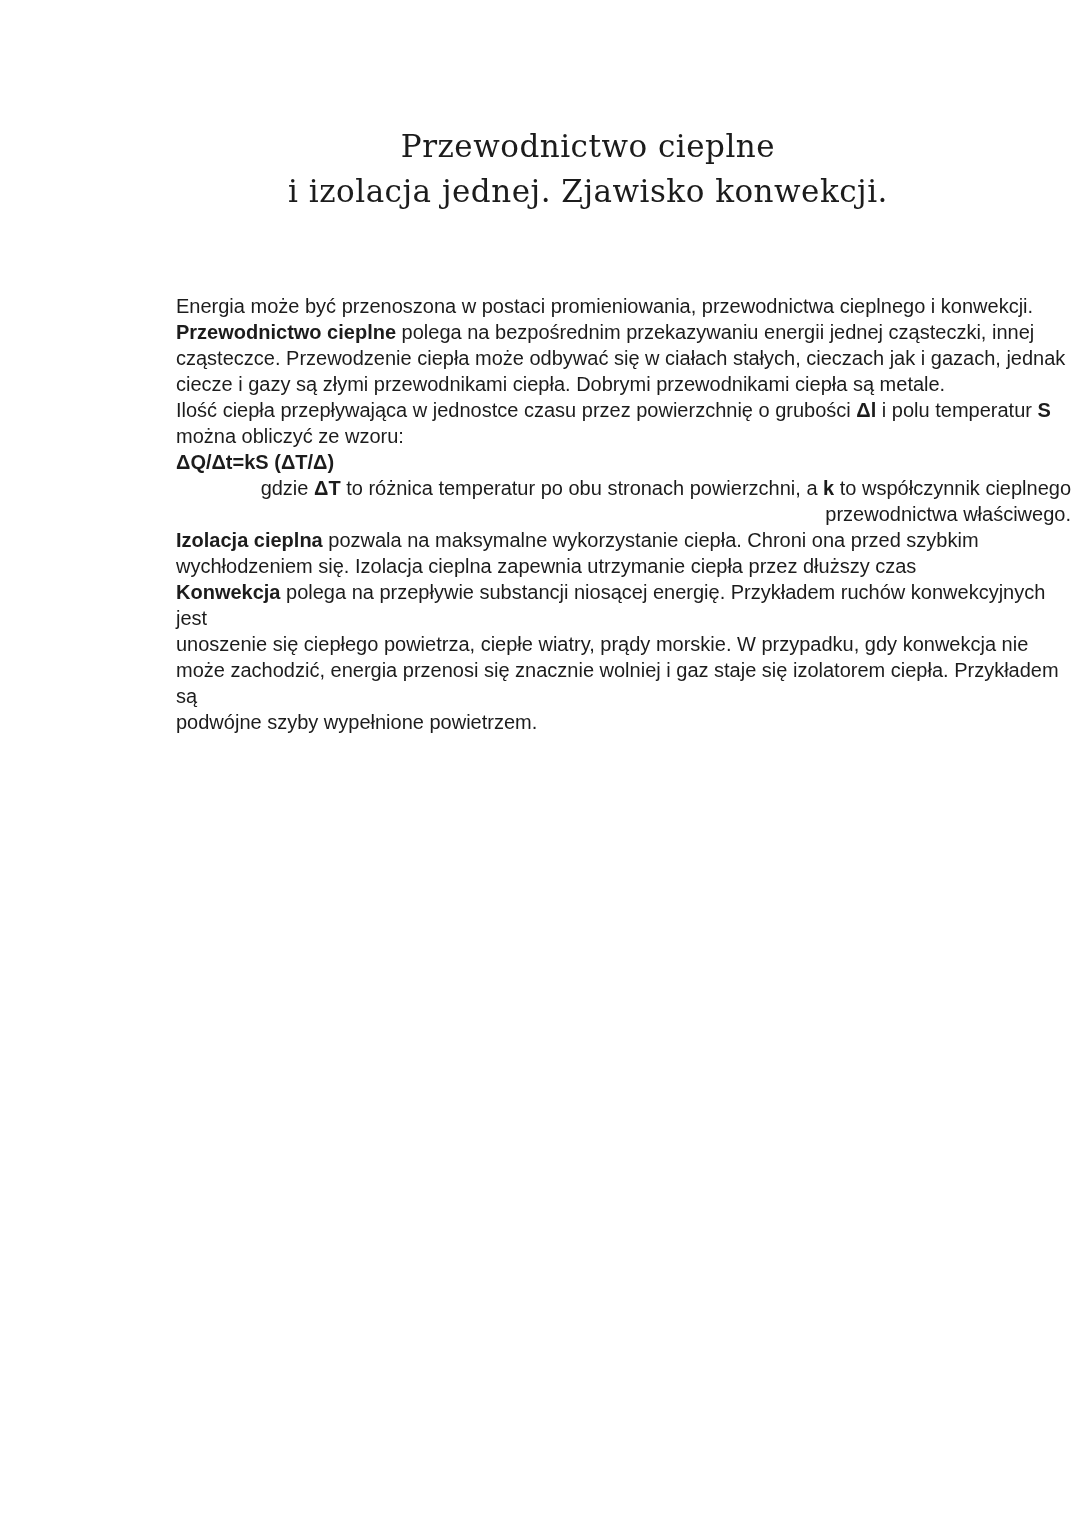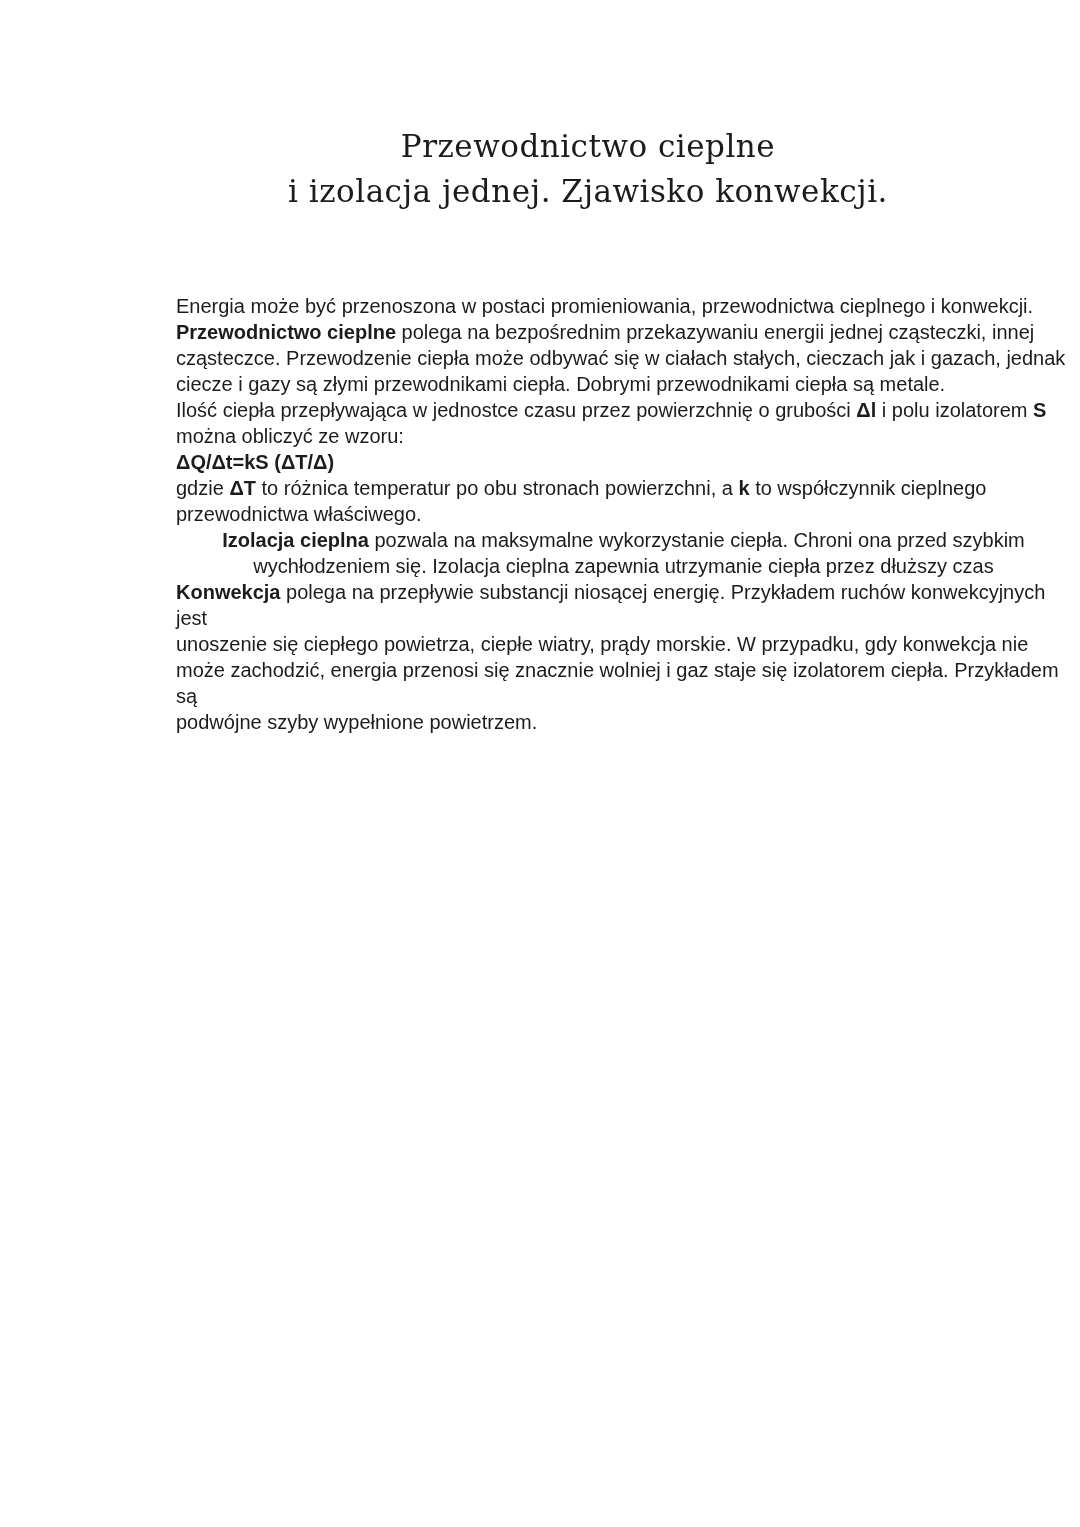--- a/index.html
+++ b/index.html
@@ -42,42 +42,42 @@
     margin: 0;
     white-space: pre-wrap;
   }
   .p-conduction { margin-top: 28px; }
   .p-formula {
     margin-top: 28px;
     width: 823px;
     text-align: left;
     font-weight: 700;
   }
-  .p-where      { margin-top: 27px; }
-  .p-insulation { margin-top: 53px; text-align: center; }
+  .p-where      { margin-top: 27px; text-align: right; }
+  .p-insulation { margin-top: 53px; }
   .p-convection { margin-top: 51px; }
   .content b, .content .run-bold { font-weight: 700; }
 </style>
 </head>
 <body>
 
 <div class="page">
 
   <div class="title-block">
     <div>Przewodnictwo cieplne</div>
     <div>i izolacja jednej. Zjawisko konwekcji.</div>
   </div>
 
   <div class="content">
     <p class="p-intro"><span>Energia może być przenoszona w postaci promieniowania, przewodnictwa cieplnego i konwekcji.</span></p>
 
     <p class="p-conduction"><span class="run-bold">Przewodnictwo cieplne</span><span> polega na bezpośrednim przekazywaniu energii jednej cząsteczki, innej
 cząsteczce. Przewodzenie ciepła może odbywać się w ciałach stałych, cieczach jak i gazach, jednak
 ciecze i gazy są złymi przewodnikami ciepła. Dobrymi przewodnikami ciepła są metale.
-Ilość ciepła przepływająca w jednostce czasu przez powierzchnię o grubości </span><span class="run-bold">Δl</span><span> i polu izolatorem </span><span class="run-bold">S</span><span>
+Ilość ciepła przepływająca w jednostce czasu przez powierzchnię o grubości </span><span class="run-bold">Δl</span><span> i polu temperatur </span><span class="run-bold">S</span><span>
 można obliczyć ze wzoru:</span></p>
 
     <p class="p-formula"><span class="run-bold">ΔQ/Δt=kS (ΔT/Δ)</span></p>
 
     <p class="p-where"><span>gdzie </span><span class="run-bold">ΔT</span><span> to różnica temperatur po obu stronach powierzchni, a </span><span class="run-bold">k</span><span> to współczynnik cieplnego
 przewodnictwa właściwego.</span></p>
 
     <p class="p-insulation"><span class="run-bold">Izolacja cieplna</span><span> pozwala na maksymalne wykorzystanie ciepła. Chroni ona przed szybkim
 wychłodzeniem się. Izolacja cieplna zapewnia utrzymanie ciepła przez dłuższy czas</span></p>
 

